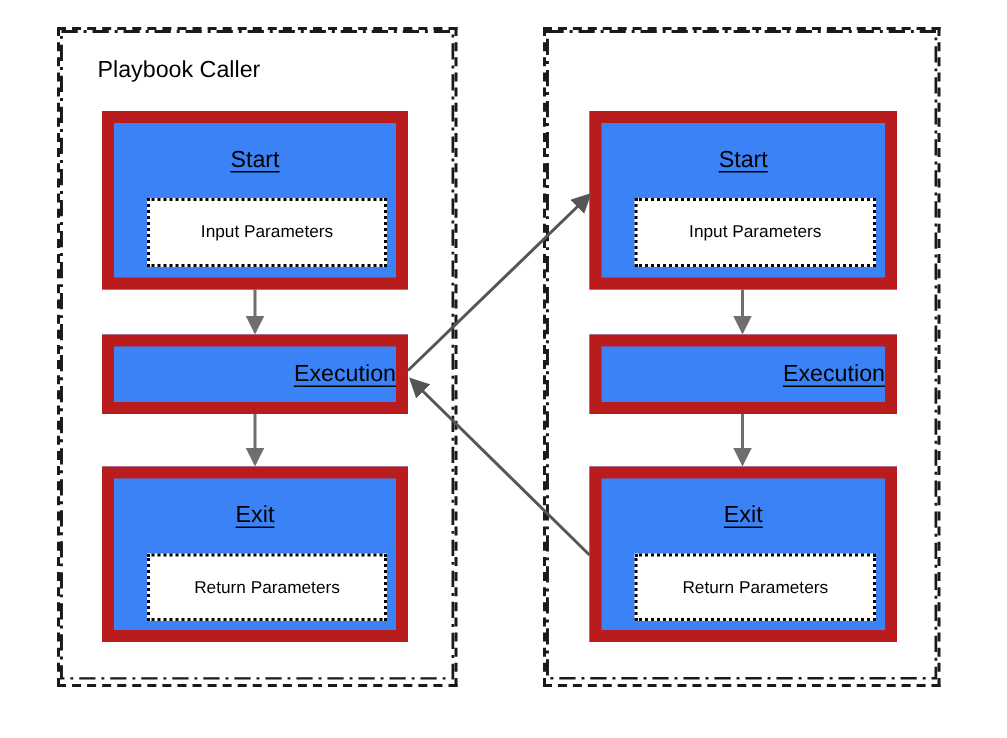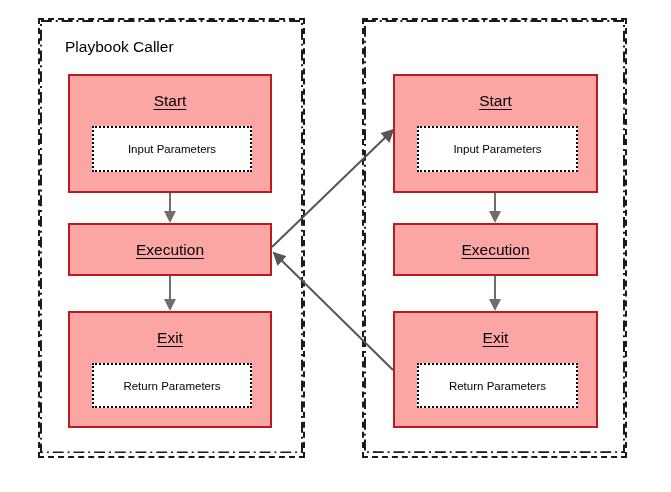--- a/index.html
+++ b/index.html
@@ -39,39 +39,40 @@
     font-size: 15.5px;
     line-height: 18px;
     color: #000000;
     white-space: nowrap;
   }
 
   
   .node {
     position: absolute;
     box-sizing: border-box;
-    border: 2px solid #b91c1c;
-    background: #fca5a5;
+    border: 8px solid #b91c1c;
+    background: #3b82f6;
   }
   .node-title {
     position: absolute;
     left: 0;
     right: 0;
     text-align: center;
     font-size: 15.5px;
     line-height: 18px;
     color: #000000;
     text-decoration: underline;
     text-underline-offset: 3px;
     white-space: nowrap;
   }
   .node.has-sub .node-title { top: 16px; }
   .node.plain .node-title {
     top: 50%;
     transform: translateY(-50%);
+    text-align: right;
   }
 
   
   .subbox {
     position: absolute;
     box-sizing: border-box;
     border: 2px dotted #000000;
     background: #ffffff;
     display: flex;
     align-items: center;

